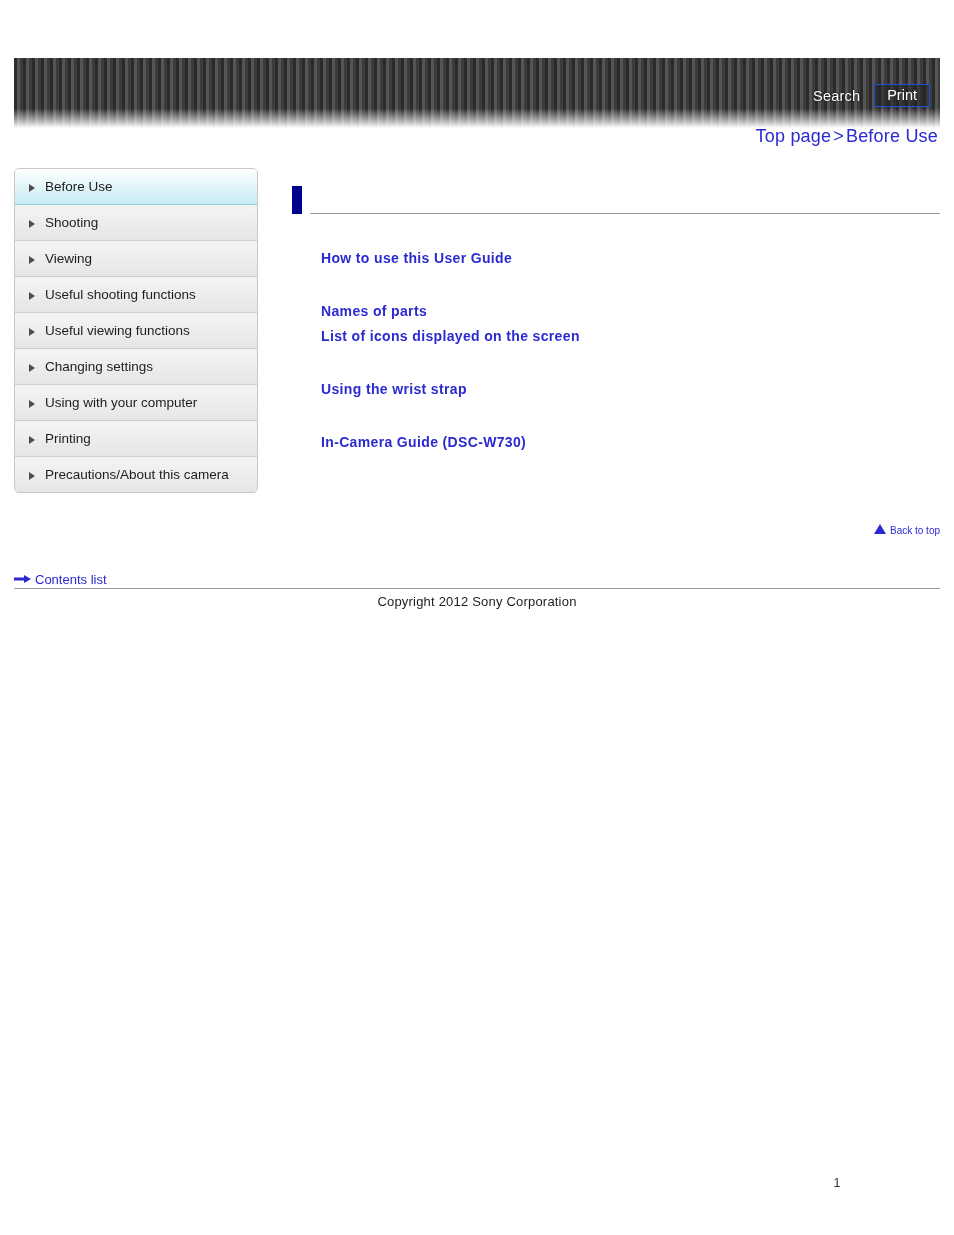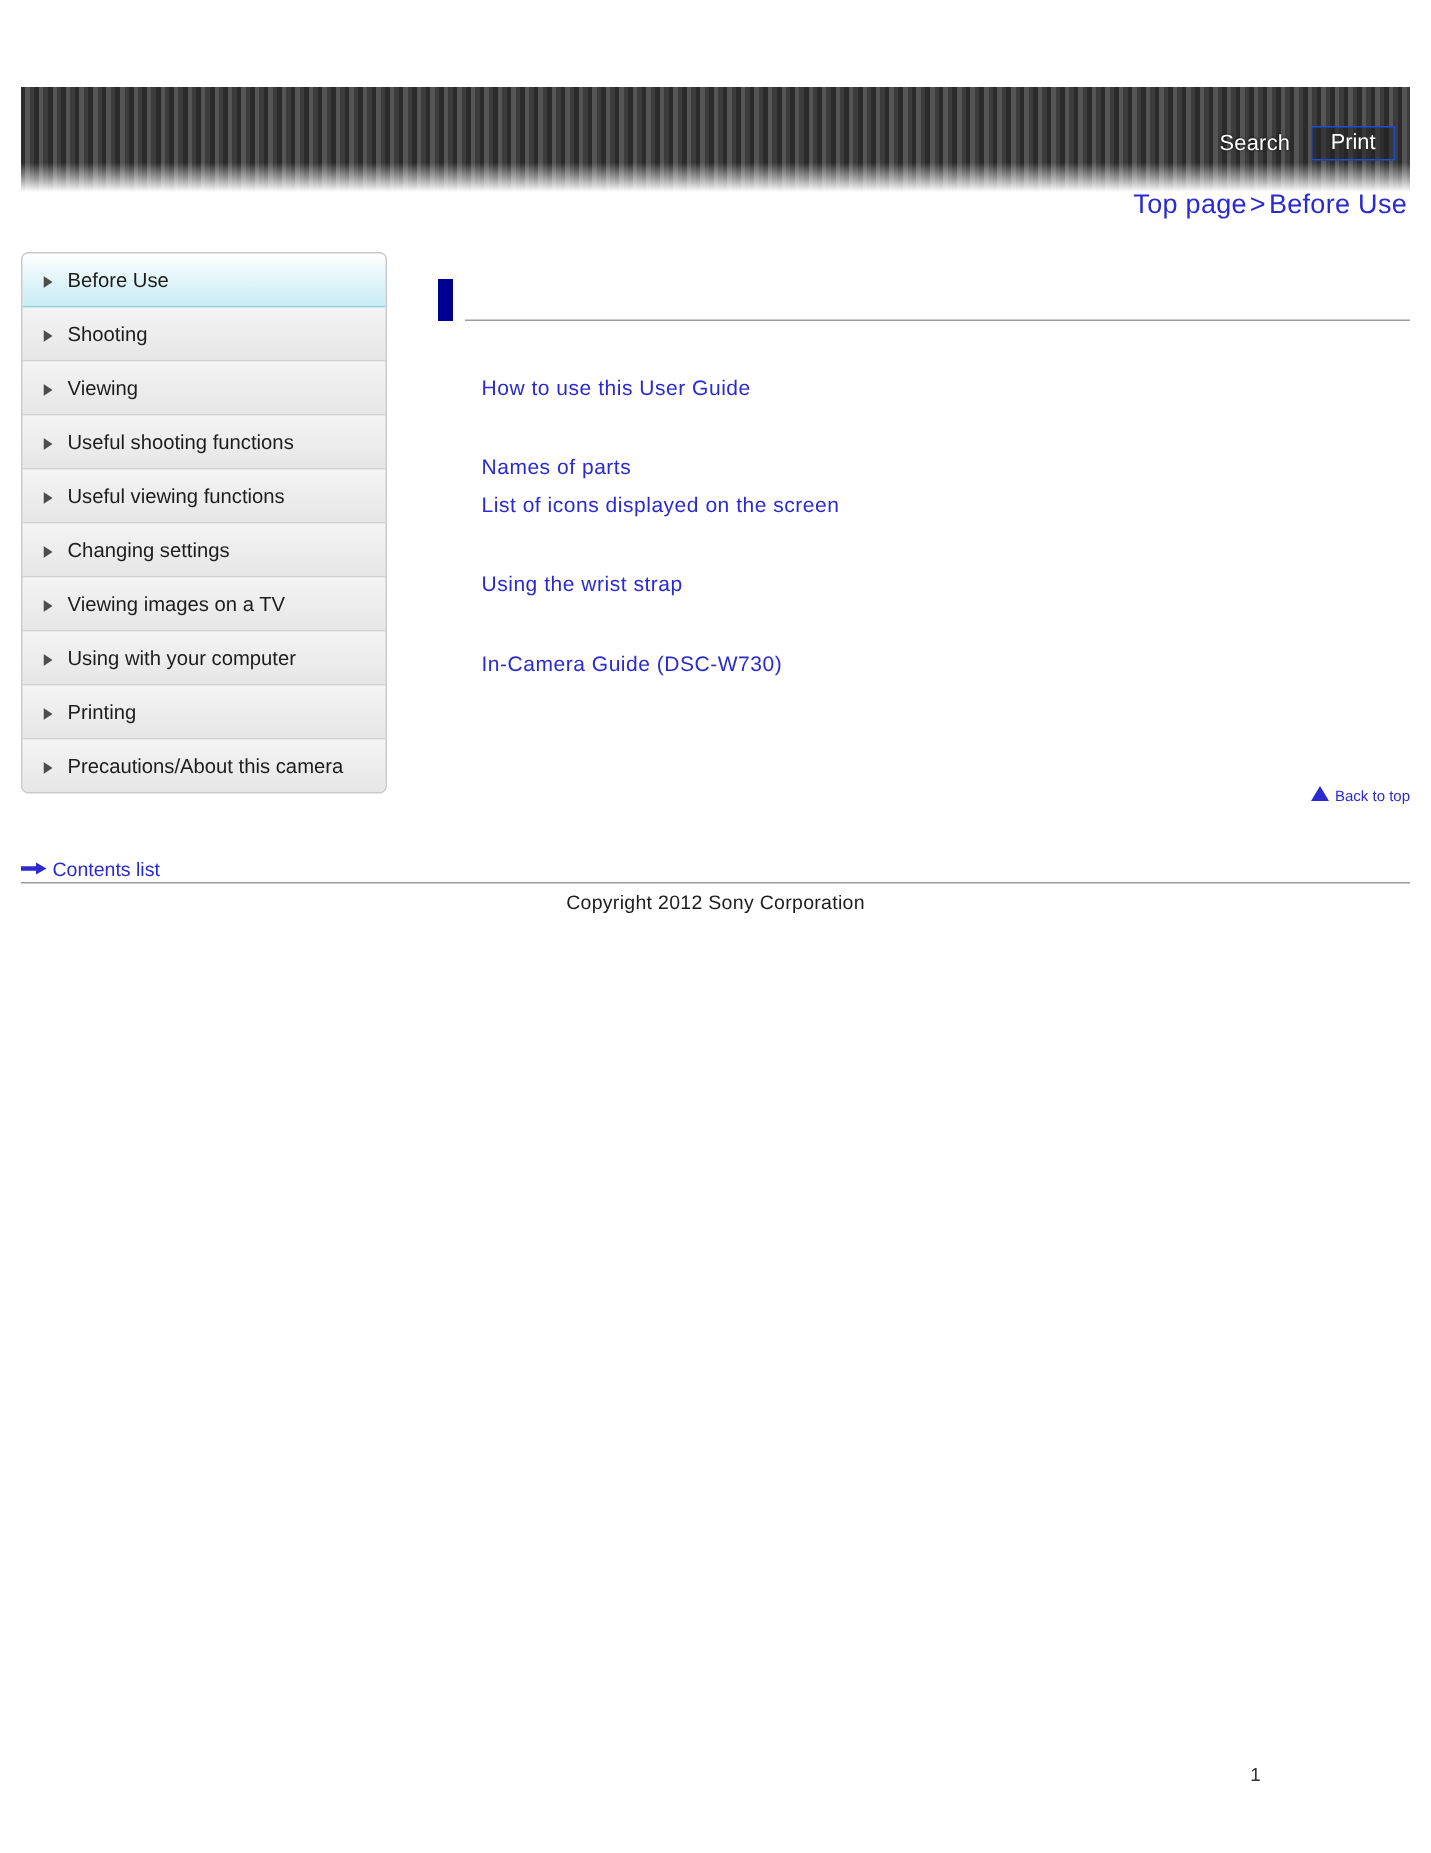--- a/index.html
+++ b/index.html
@@ -165,20 +165,21 @@
     display: flex;
     align-items: flex-end;
     border-bottom: 1px solid #9c9c9c;
     font-size: 15px;
     color: #111111;
     padding-bottom: 2px;
   }
   .link-list {
     margin-top: 32px;
     padding-left: 29px;
+    font-weight: bold;
   }
   .link-group {
     margin-bottom: 28px;
   }
   .link-group:last-child { margin-bottom: 0; }
   .content-link {
     display: block;
     font-size: 14px;
     color: #2a2ad0;
     text-decoration: none;
@@ -290,28 +291,20 @@
       </span>
       <span class="nav-label">Useful viewing functions</span>
     </div>
     <div class="nav-item">
       <span class="nav-bullet">
         <svg width="6" height="8" viewBox="0 0 6 8">
           <path d="M0 0 L6 4 L0 8 Z" fill="#4d4d4d"></path>
         </svg>
       </span>
       <span class="nav-label">Changing settings</span>
-    </div>
-    <div class="nav-item">
-      <span class="nav-bullet">
-        <svg width="6" height="8" viewBox="0 0 6 8">
-          <path d="M0 0 L6 4 L0 8 Z" fill="#4d4d4d"></path>
-        </svg>
-      </span>
-      <span class="nav-label">Viewing images on a TV</span>
     </div>
     <div class="nav-item">
       <span class="nav-bullet">
         <svg width="6" height="8" viewBox="0 0 6 8">
           <path d="M0 0 L6 4 L0 8 Z" fill="#4d4d4d"></path>
         </svg>
       </span>
       <span class="nav-label">Using with your computer</span>
     </div>
     <div class="nav-item">

